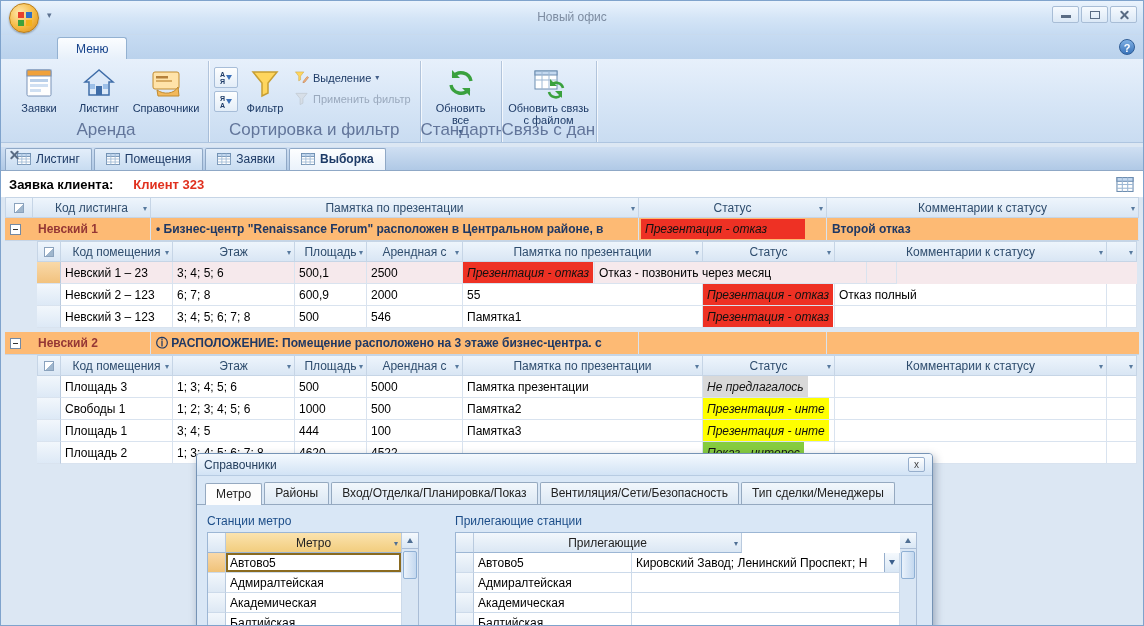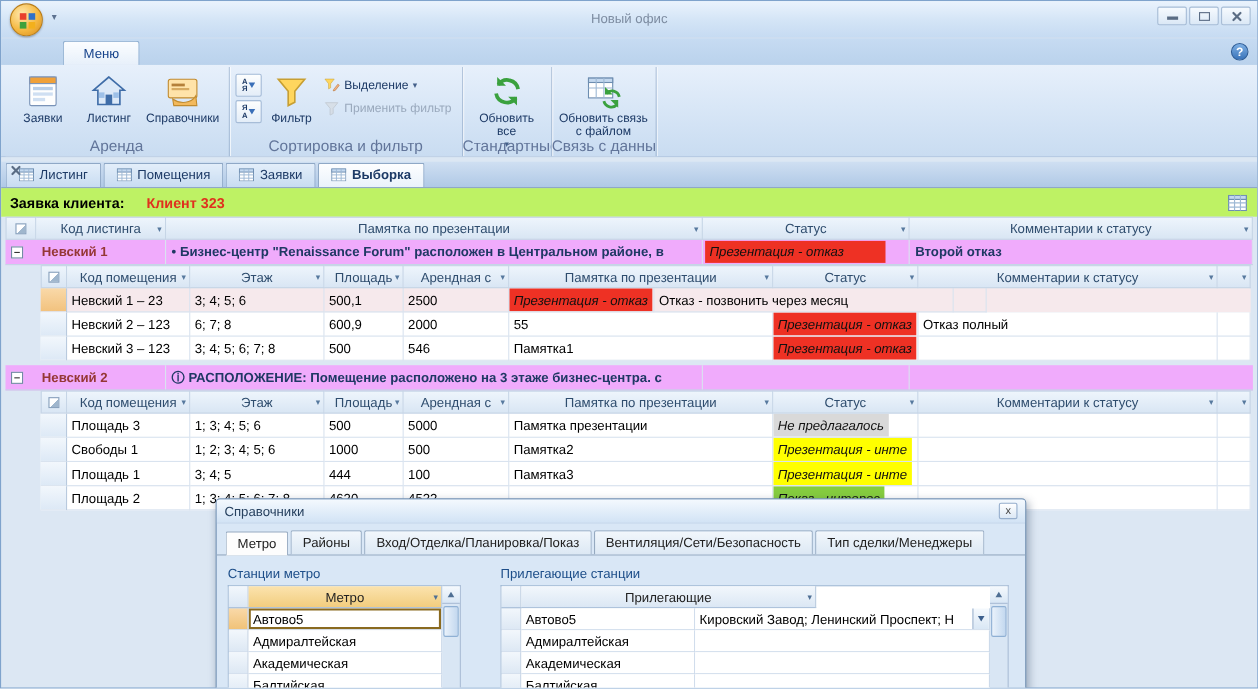--- a/index.html
+++ b/index.html
@@ -27,21 +27,21 @@
   
   .ribbon-tabs { height:24px; background:linear-gradient(#c6dbf2,#bad2ec); display:flex; align-items:flex-end; padding-left:56px; position:relative; }
   .rtab.active { background:linear-gradient(#fbfdff,#e7f0fa); border:1px solid #93b1d1; border-bottom:none; border-radius:3px 3px 0 0;
                  padding:4px 18px 3px; color:#15428b; font-size:12px; }
   .help-btn { position:absolute; right:8px; top:4px; width:16px; height:16px; border-radius:50%; color:#fff; font-weight:bold; font-size:11px;
               text-align:center; line-height:16px; background:linear-gradient(#7fb0e4,#3a74ba); border:1px solid #2f5d96; }
 
   
   .ribbon { height:84px; background:linear-gradient(#e7f0fb,#d6e5f6 55%,#c9dcf1); border-bottom:1px solid #aec5e0; display:flex; padding:2px 0 0 3px; }
   .rgroup { position:relative; padding:2px 5px 16px 5px; display:flex; align-items:flex-start; border-right:1px solid rgba(130,155,190,.5); box-shadow:1px 0 0 rgba(255,255,255,.7); }
-  .rgroup-label { position:absolute; bottom:2px; left:0; right:0; text-align:center; font-size:14px; color:#62759a; white-space:nowrap; overflow:hidden; }
+  .rgroup-label { position:absolute; bottom:2px; left:0; right:0; text-align:center; font-size:17px; color:#62759a; white-space:nowrap; overflow:hidden; }
   .bigbtn { width:60px; display:flex; flex-direction:column; align-items:center; padding-top:3px; font-size:11px; color:#1d3a66; text-align:center;
             border:1px solid transparent; border-radius:3px; line-height:12px; }
   .bigbtn .bicon { width:32px; height:32px; margin-bottom:3px; }
   .sortcol { display:flex; flex-direction:column; gap:3px; padding:4px 2px 0 0; }
   .smallbtn { width:24px; height:21px; border:1px solid #a7bdd8; border-radius:2px; background:linear-gradient(#fdfefe,#e3edf8);
               display:flex; align-items:center; justify-content:center; gap:1px; }
   .azl { font-size:7px; line-height:7px; color:#1d3a66; font-weight:bold; }
   .tri-down { width:0; height:0; border-left:3px solid transparent; border-right:3px solid transparent; border-top:5px solid #3a6fb8; }
   .sort-right { display:flex; flex-direction:column; gap:6px; padding:7px 4px 0 4px; font-size:11px; }
   .textbtn { display:flex; align-items:center; gap:4px; color:#1d3a66; white-space:nowrap; }
@@ -52,35 +52,35 @@
 
   
   .gapstrip { height:4px; background:#dce7f3; }
   .doctabs { height:24px; background:linear-gradient(#cfdff2,#b0c9e6); display:flex; align-items:flex-end; padding:0 8px 0 4px; border-bottom:1px solid #8fa8c6; position:relative; }
   .doctab { display:flex; align-items:center; gap:5px; padding:3px 11px 4px; font-size:12px; color:#1d3a66;
             background:linear-gradient(#e3eefa,#c8dcf1); border:1px solid #8fa8c6; border-bottom:none; border-radius:2px 2px 0 0; margin-right:2px; height:22px; }
   .doctab.active { background:linear-gradient(#fdfeff,#eaf2fb); font-weight:bold; }
   .tabclose { position:absolute; right:10px; top:7px; width:11px; height:10px; }
 
   
-  .clientbar { height:26px; display:flex; align-items:center; padding:0 8px; background:#bef264; font-size:13px; font-weight:bold; }
+  .clientbar { height:26px; display:flex; align-items:center; padding:0 8px; background:#ffffff; font-size:13px; font-weight:bold; }
   .clientbar .lbl { color:#000; }
   .clientbar .val { color:#e0301e; margin-left:20px; }
   .clientbar .right-icon { margin-left:auto; width:20px; height:15px; }
 
   
   .grid-area { padding:0 4px; position:relative; }
   .grid-h { display:flex; height:21px; }
   .hc { background:linear-gradient(#eef5fc,#d9e6f4); border:1px solid #c6d5e6; border-left:none; display:flex; align-items:center; justify-content:center;
         font-size:12px; color:#2f4d6e; position:relative; white-space:nowrap; overflow:hidden; }
   .grid-h .hc:first-child { border-left:1px solid #c6d5e6; }
   .hc.filt::after { content:"▾"; position:absolute; right:3px; top:50%; transform:translateY(-50%); font-size:8px; color:#57799e; }
   .corner-mark { width:10px; height:10px; border:1px solid #8aa2bd; background:linear-gradient(135deg,#fff 55%,#9fb6cd 55%); }
   .oc-corner{width:28px;} .oc-code{width:118px;} .oc-memo{width:488px;} .oc-status{width:188px;} .oc-comment{flex:1;}
-  .group-row { display:flex; height:23px; background:#f0abfc; border-bottom:1px solid #c6d5e6; }
+  .group-row { display:flex; height:23px; background:#fdba74; border-bottom:1px solid #c6d5e6; }
   .gc { border-right:1px solid #d9e3ef; display:flex; align-items:center; white-space:nowrap; overflow:hidden; padding:0 5px; }
   .gc.oc-corner { justify-content:flex-start; padding:0; border-right:none; }
   .expander { width:11px; height:11px; border:1px solid #738aa5; background:#fff; position:relative; margin-left:5px; }
   .expander::after { content:""; position:absolute; left:2px; right:2px; top:4px; height:1px; background:#333; }
   .code-text { color:#953735; font-weight:bold; }
   .navy { color:#1f3864; font-weight:bold; }
   .group-row .oc-status { padding:1px 2px; }
   .chip { display:flex; align-items:center; padding:0 4px; font-size:12px; color:#111; overflow:hidden; white-space:nowrap; height:100%;font-style:italic; }
   .chip.big { width:164px; }
 

